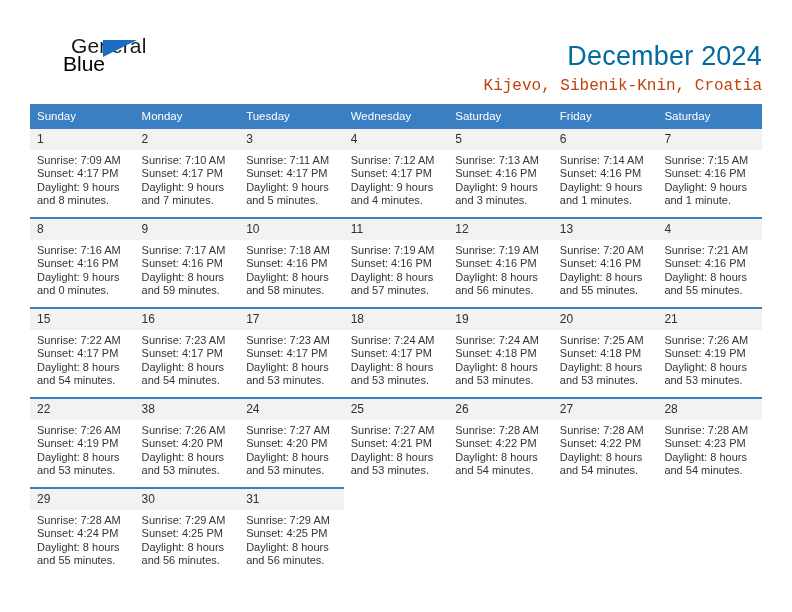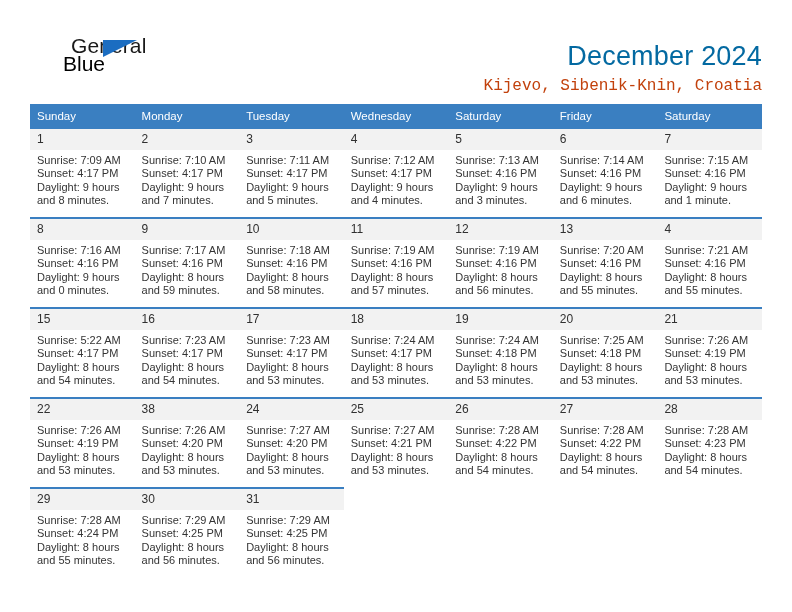--- a/index.html
+++ b/index.html
@@ -219,21 +219,21 @@
               <div>Daylight: 9 hours</div>
               <div>and 3 minutes.</div>
             </div>
           </td>
           <td>
             <div class="daynum">6</div>
             <div class="details">
               <div>Sunrise: 7:14 AM</div>
               <div>Sunset: 4:16 PM</div>
               <div>Daylight: 9 hours</div>
-              <div>and 6 minutes.</div>
+              <div>and 1 minutes.</div>
             </div>
           </td>
           <td>
             <div class="daynum">7</div>
             <div class="details">
               <div>Sunrise: 7:15 AM</div>
               <div>Sunset: 4:16 PM</div>
               <div>Daylight: 9 hours</div>
               <div>and 1 minute.</div>
             </div>
@@ -301,21 +301,21 @@
               <div>Sunset: 4:16 PM</div>
               <div>Daylight: 8 hours</div>
               <div>and 55 minutes.</div>
             </div>
           </td>
         </tr>
         <tr class="week-row">
           <td>
             <div class="daynum">15</div>
             <div class="details">
-              <div>Sunrise: 5:22 AM</div>
+              <div>Sunrise: 7:22 AM</div>
               <div>Sunset: 4:17 PM</div>
               <div>Daylight: 8 hours</div>
               <div>and 54 minutes.</div>
             </div>
           </td>
           <td>
             <div class="daynum">16</div>
             <div class="details">
               <div>Sunrise: 7:23 AM</div>
               <div>Sunset: 4:17 PM</div>

